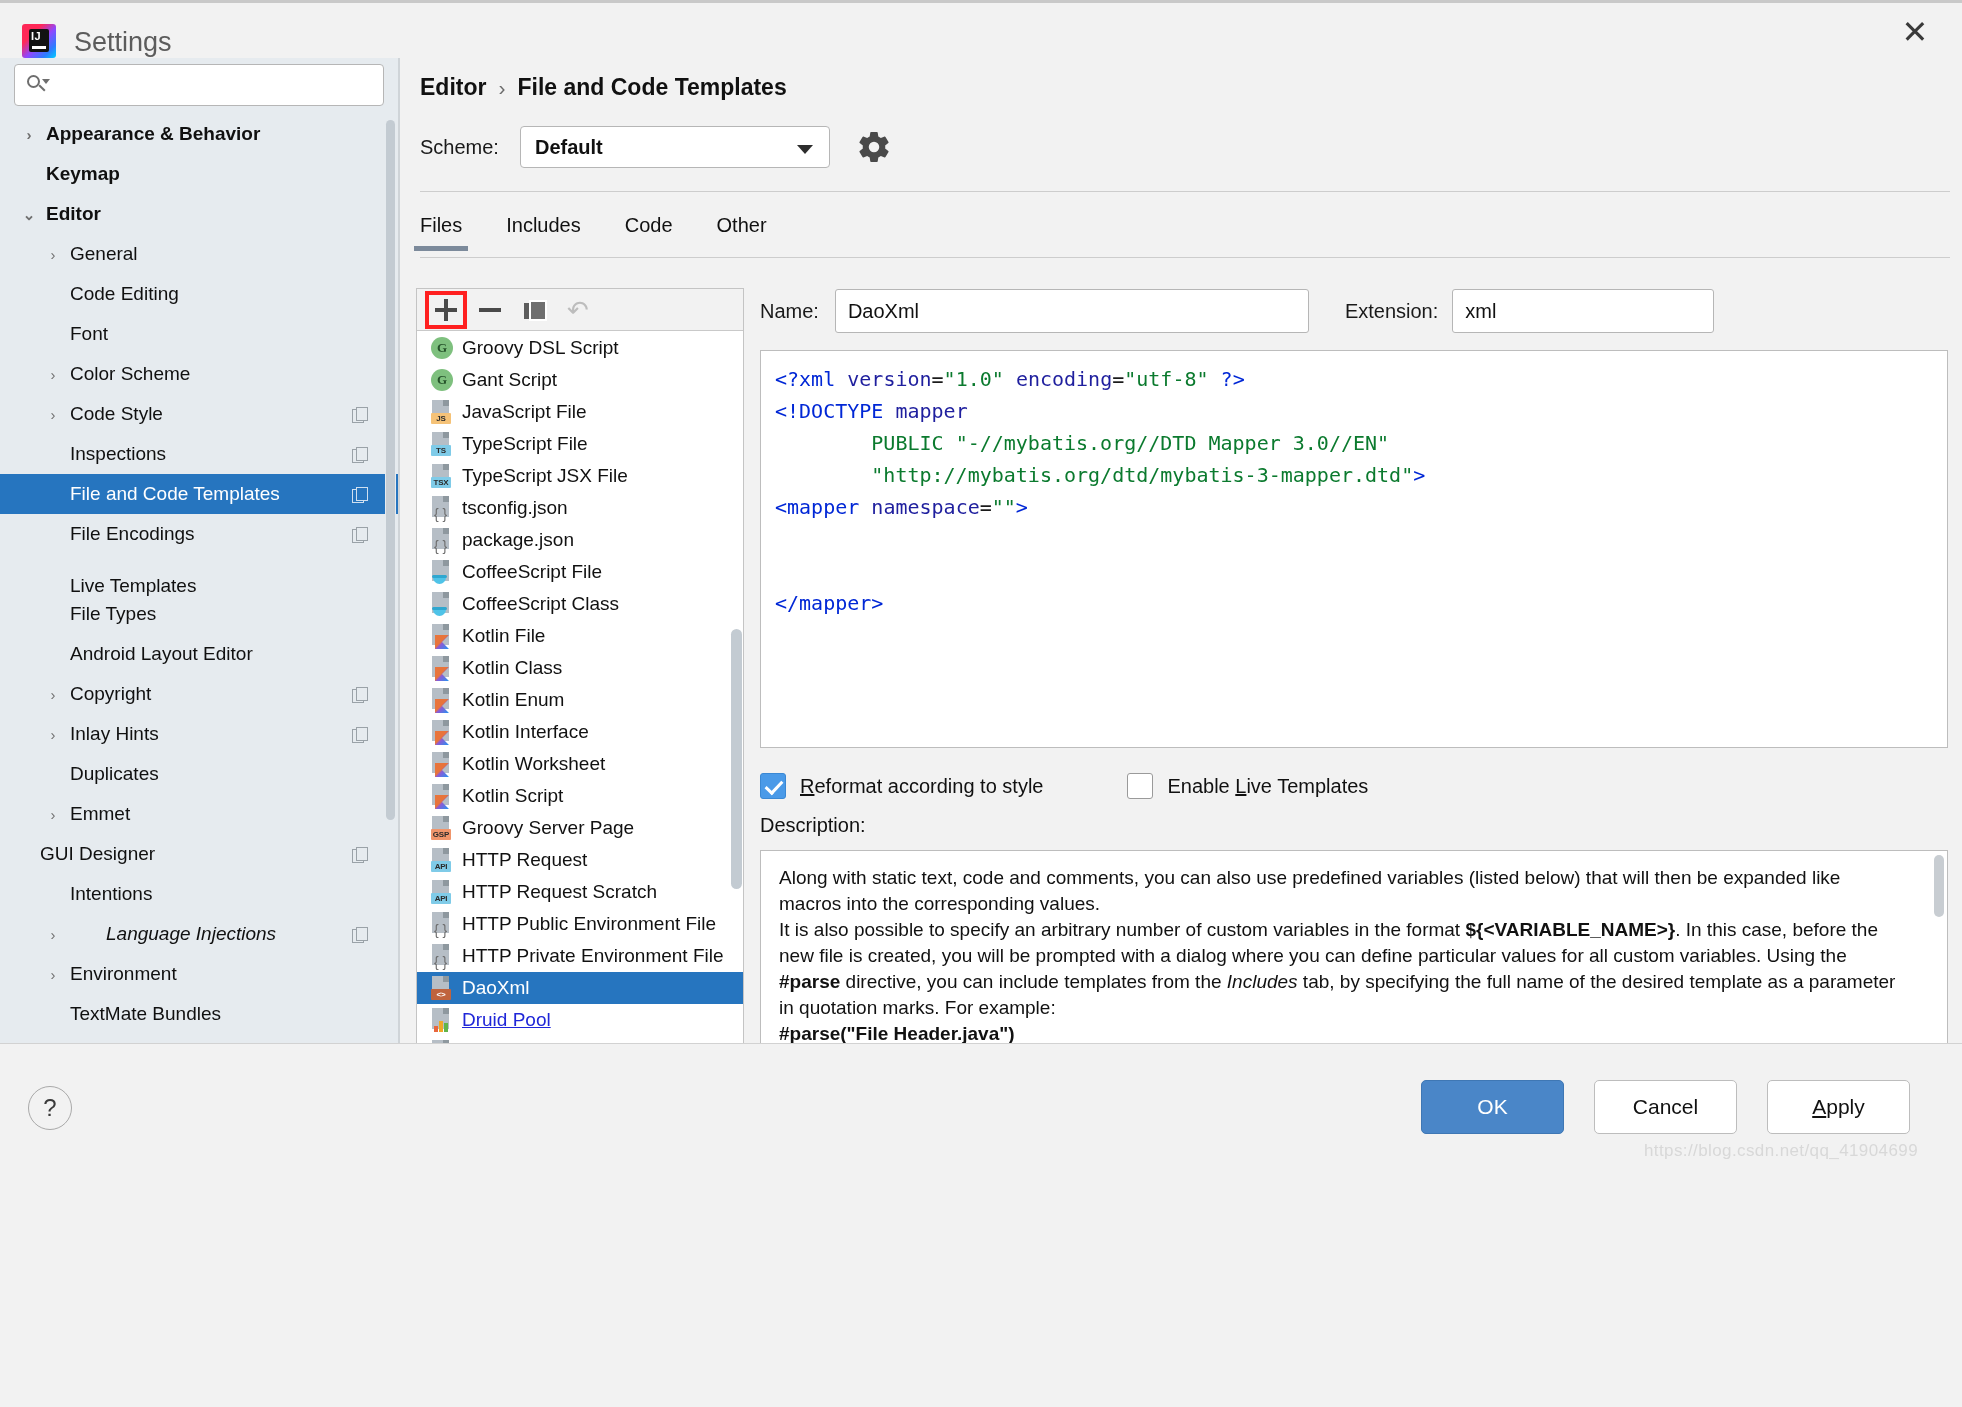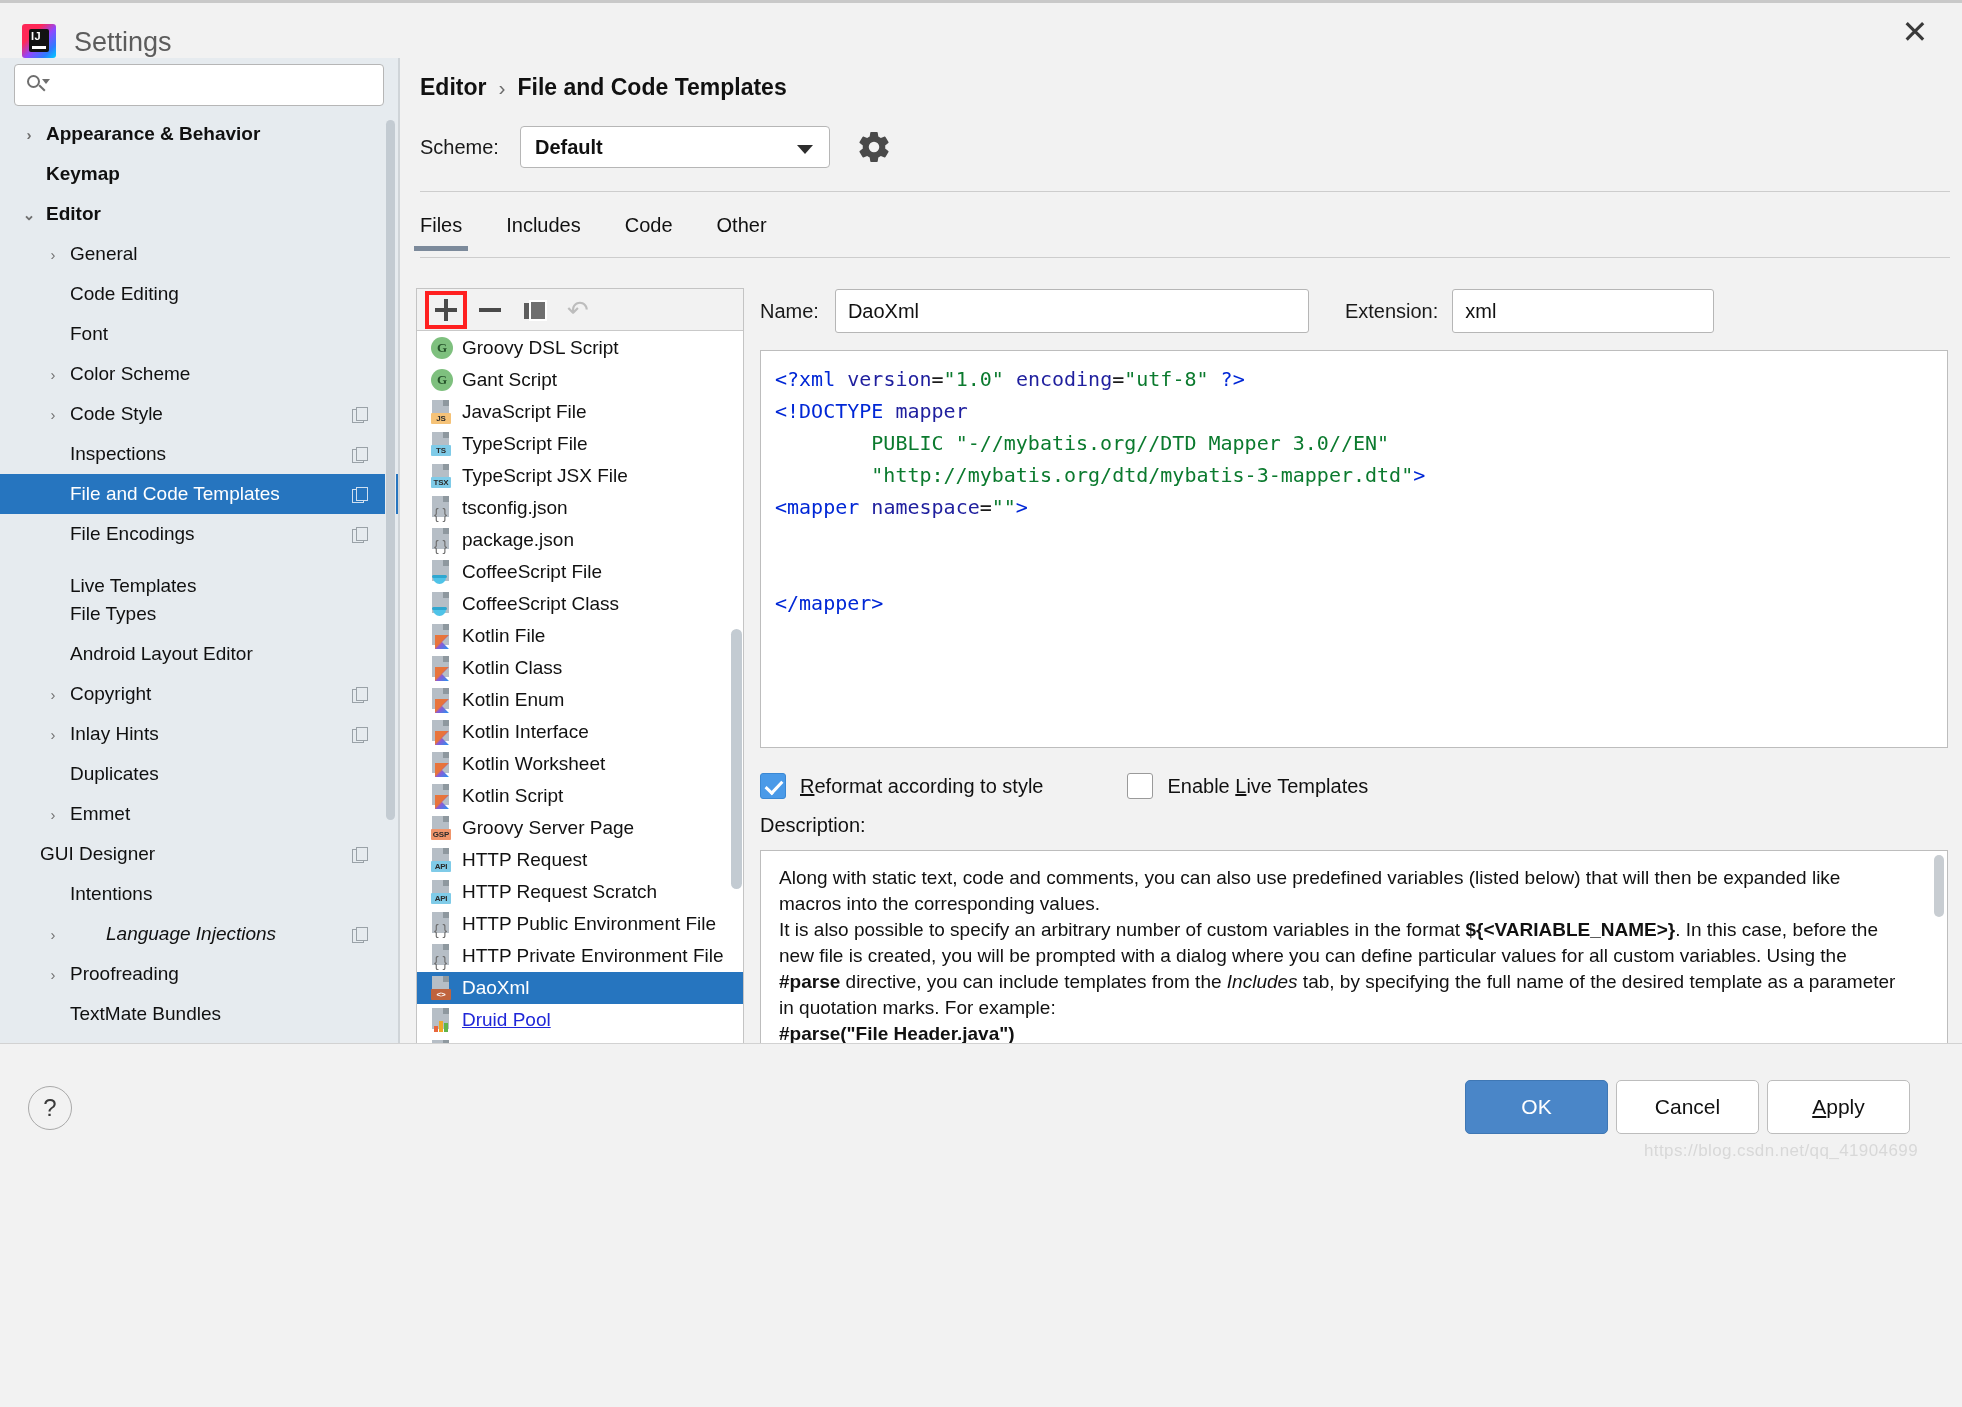--- a/index.html
+++ b/index.html
@@ -340,21 +340,21 @@
     position: absolute; left: 0; top: 1043px; width: 1962px; height: 364px;
     background: #f2f2f2; border-top: 1px solid #d2d2d2;
   }
   .helpbtn {
     position: absolute; left: 28px; top: 42px; width: 44px; height: 44px;
     border-radius: 50%; border: 1px solid #a9a9a9; background: #f2f2f2;
     display: flex; align-items: center; justify-content: center;
     font-size: 24px; color: #3a3a3a; cursor: pointer;
   }
   .btnrow {
-    position: absolute; right: 52px; top: 36px; display: flex; gap: 8px;
+    position: absolute; right: 52px; top: 36px; display: flex; gap: 30px;
   }
   .dbtn {
     width: 143px; height: 54px; border-radius: 5px; font-size: 21px;
     display: flex; align-items: center; justify-content: center;
     border: 1px solid #bdbdbd; background: #fff; color: #111; cursor: pointer;
     font-family: "Liberation Sans", sans-serif;
   }
   .dbtn.primary { background: #4a86c8; border-color: #3f77b4; color: #fff; }
   .dbtn .u { text-decoration: underline; }
   .watermark {
@@ -460,21 +460,21 @@
       <div class="tnode">
         <span class="lbl" style="margin-left: 70px;">Intentions</span>
       </div>
       <div class="tnode">
         <span class="arrow" style="left: 43px;">›</span>
         <span class="lbl" style="margin-left: 106px; font-style: italic;">Language Injections</span>
         <span class="copyicon"><span class="copyglyph"></span></span>
       </div>
       <div class="tnode">
         <span class="arrow" style="left: 43px;">›</span>
-        <span class="lbl" style="margin-left: 70px;">Proofreading</span>
+        <span class="lbl" style="margin-left: 70px;">Environment</span>
       </div>
       <div class="tnode">
         <span class="lbl" style="margin-left: 70px;">TextMate Bundles</span>
       </div>
       <div class="tnode"></div>
     </div>
   <div class="tree-scrollbar">
     <div class="thumb"></div>
   </div>
 </div>

